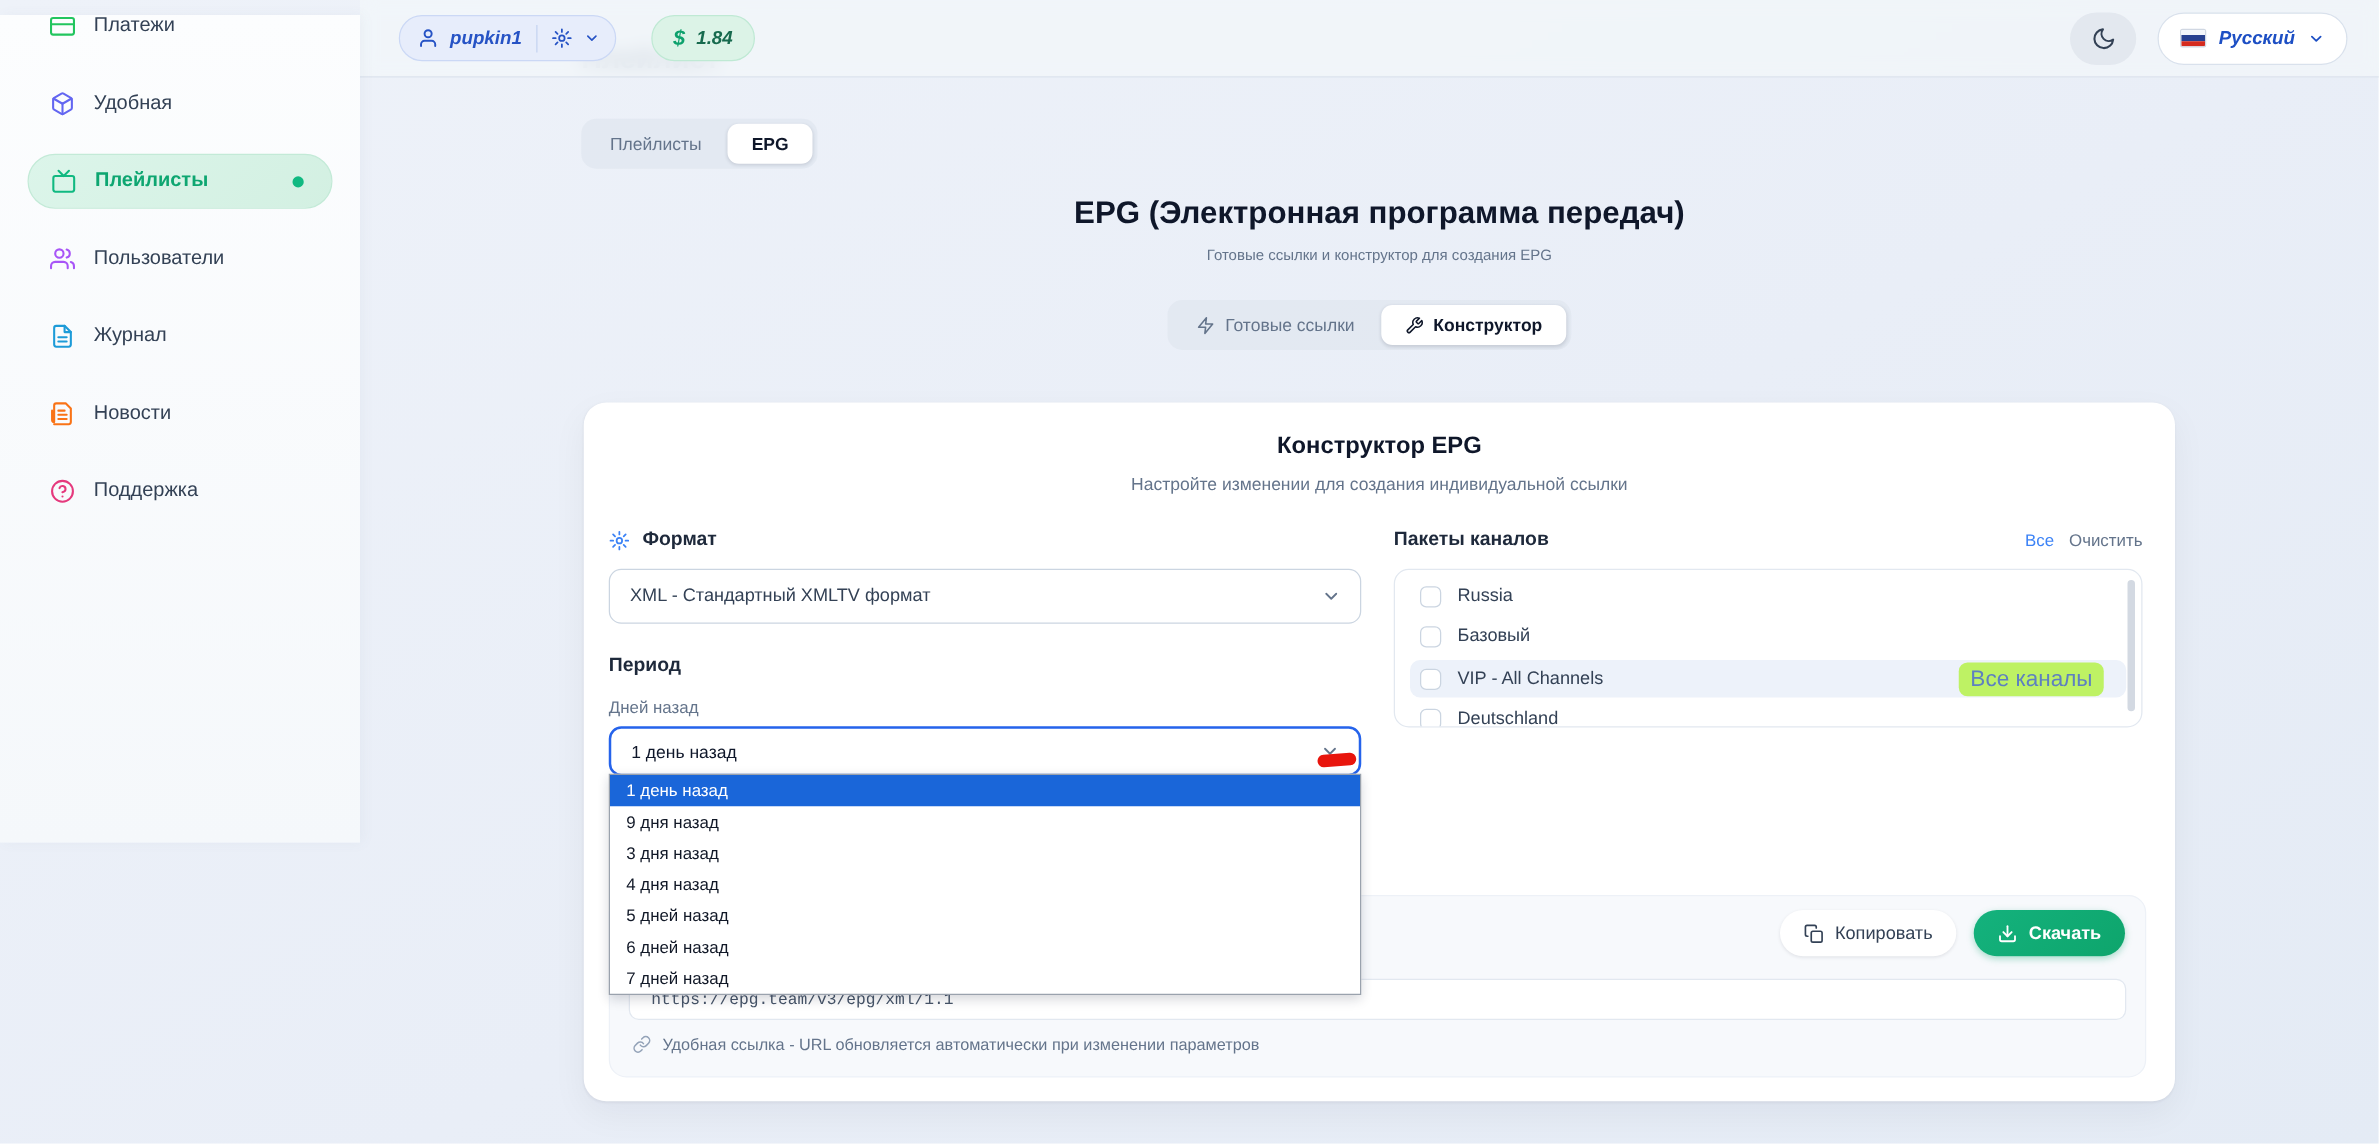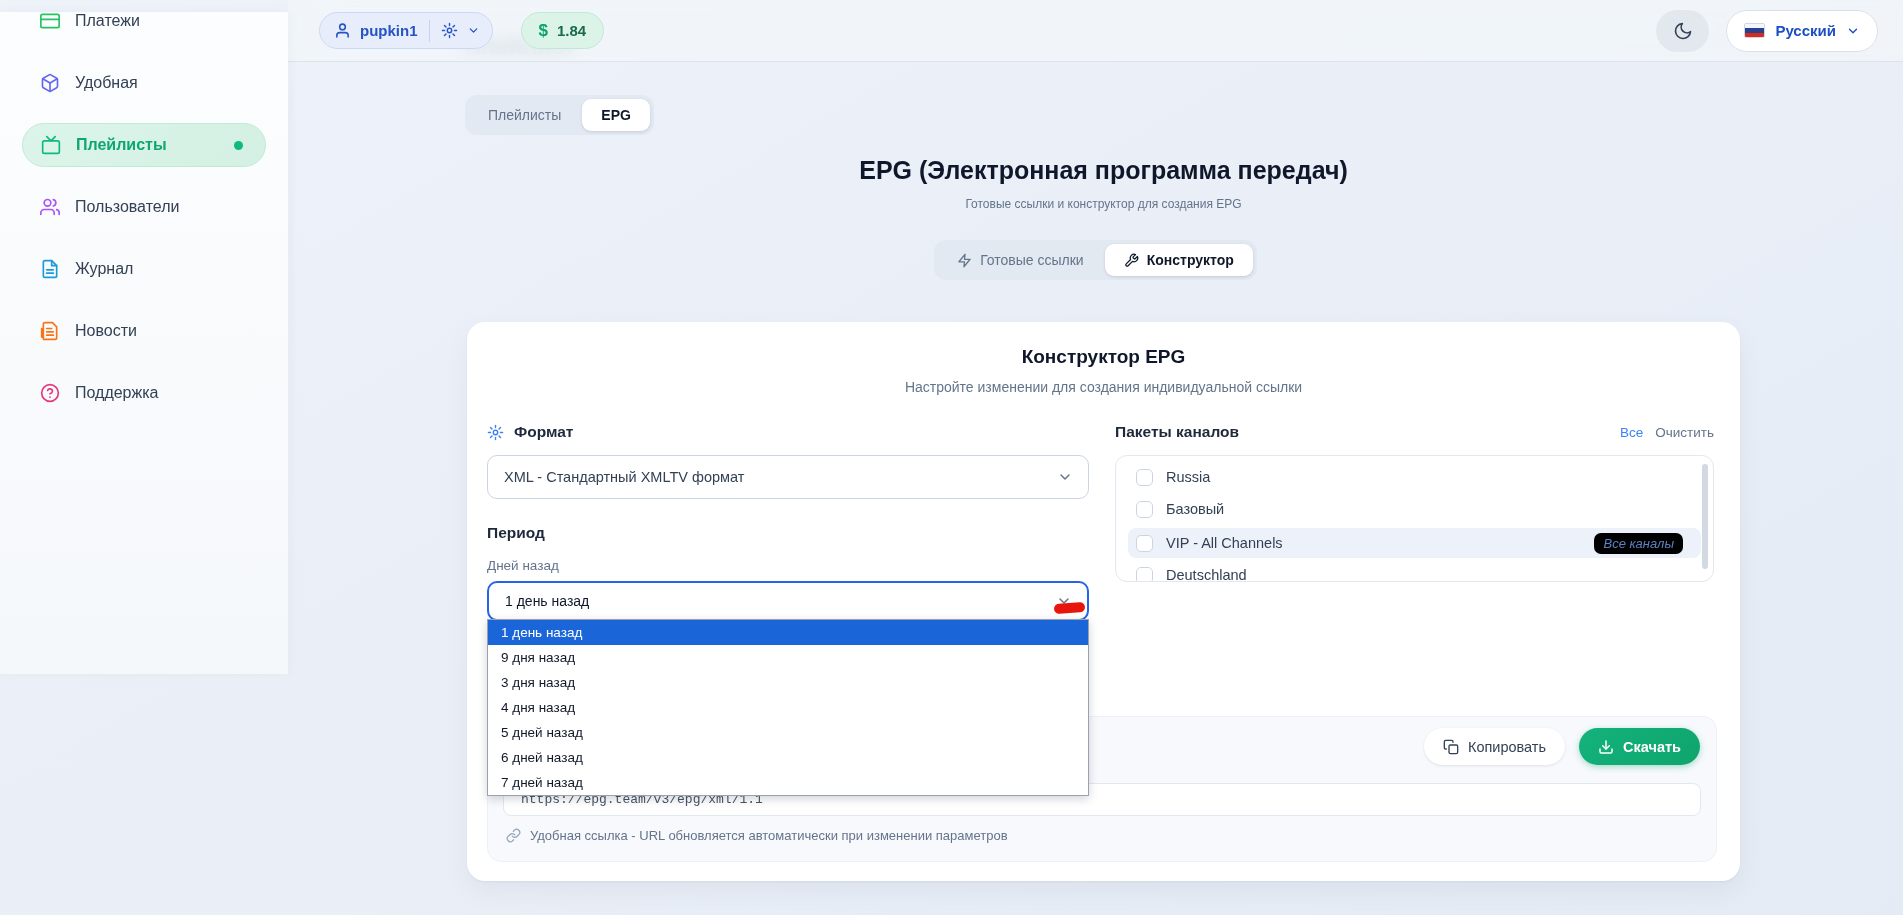--- a/index.html
+++ b/index.html
@@ -20,21 +20,21 @@
   .nav-item.active { background:linear-gradient(135deg,#dcf5ea,#d3f0e2);
                      border:1px solid #c3ead7; color:#0ea671; font-weight:700; }
   .nav-item.active .dot { position:absolute; right:22px; top:50%; width:9px; height:9px;
                           margin-top:-4.5px; border-radius:50%; background:#10b981; }
 
   
   .main { position:absolute; left:288px; top:0; width:1615px; height:915px; }
   .topbar { position:absolute; left:0; right:0; top:0; height:62px; z-index:50;
             display:flex; align-items:center; padding:0 25px 0 31px;
             background:rgba(243,246,250,0.72); backdrop-filter:blur(7px);
-            border-bottom:1px solid rgba(203,213,225,0.55); }
+            border-bottom:1px solid rgba(203,213,225,0.55);font-style:italic; }
   .user-pill { display:flex; align-items:center; height:37px; padding:0 12px 0 14px;
                background:#e7edfb; border:1px solid #cbd8f5; border-radius:9999px; cursor:pointer; }
   .user-pill .uname { margin-left:9px; color:#2653c5; font-weight:700; font-size:15px; }
   .user-pill .sep { width:1px; height:22px; background:#c5d3f1; margin:0 11px; }
   .user-pill .chev { margin-left:9px; display:flex; }
   .balance-pill { display:flex; align-items:center; gap:9px; height:37px; margin-left:28px;
                   padding:0 17px; background:#dcf3e7; border:1px solid #bfe9d4;
                   border-radius:9999px; cursor:pointer; }
   .balance-pill .cur { color:#0da16d; font-weight:700; font-size:17px; }
   .balance-pill .amt { color:#176a4e; font-weight:700; font-size:15px; }
@@ -98,22 +98,22 @@
   .pk-links { margin-left:auto; display:flex; gap:12px; align-items:center; }
   .link-all { font-size:13.5px; color:#3b82f6; cursor:pointer; }
   .link-clear { font-size:13.5px; color:#64748b; cursor:pointer; }
   .pk-list { position:relative; margin-top:14px; height:127px; border:1px solid #e2e8f0;
              border-radius:12px; background:#fff; padding:8px 12px; overflow:hidden; }
   .pk-row { display:flex; align-items:center; gap:13px; height:26px; margin-bottom:6px;
             padding:0 8px; font-size:14.5px; color:#334155; cursor:pointer; }
   .pk-row.hl { background:#edf2fa; border-radius:8px; height:30px; margin:2px 0 4px; }
   .cbx { width:17px; height:17px; border:1.5px solid #cbd5e1; border-radius:5px;
          background:#fff; flex:0 0 auto; cursor:pointer; }
-  .badge { margin-left:auto; margin-right:10px; background:#000000; color:#5e80c0;
-           font-size:13px; padding:3px 9px; border-radius:7px;font-style:italic; }
+  .badge { margin-left:auto; margin-right:10px; background:#bef264; color:#5e80c0;
+           font-size:18px; padding:3px 9px; border-radius:7px; }
   .pk-scroll { position:absolute; right:5px; top:8px; width:6px; height:105px;
                background:#d3d9e2; border-radius:3px; cursor:pointer; }
 
   
   .link-panel { position:absolute; left:20px; top:394px; width:1230px; height:146px;
                 background:#f7f9fc; border:1px solid #edf1f7; border-radius:14px; }
   .lp-buttons { position:absolute; right:16px; top:11px; display:flex; gap:14px; }
   .btn-copy { display:flex; align-items:center; gap:9px; height:37px; padding:0 19px;
               background:#ffffff; border-radius:9999px; font-size:14.5px; color:#334155;
               box-shadow:0 1px 3px rgba(15,23,42,0.10); cursor:pointer; }

